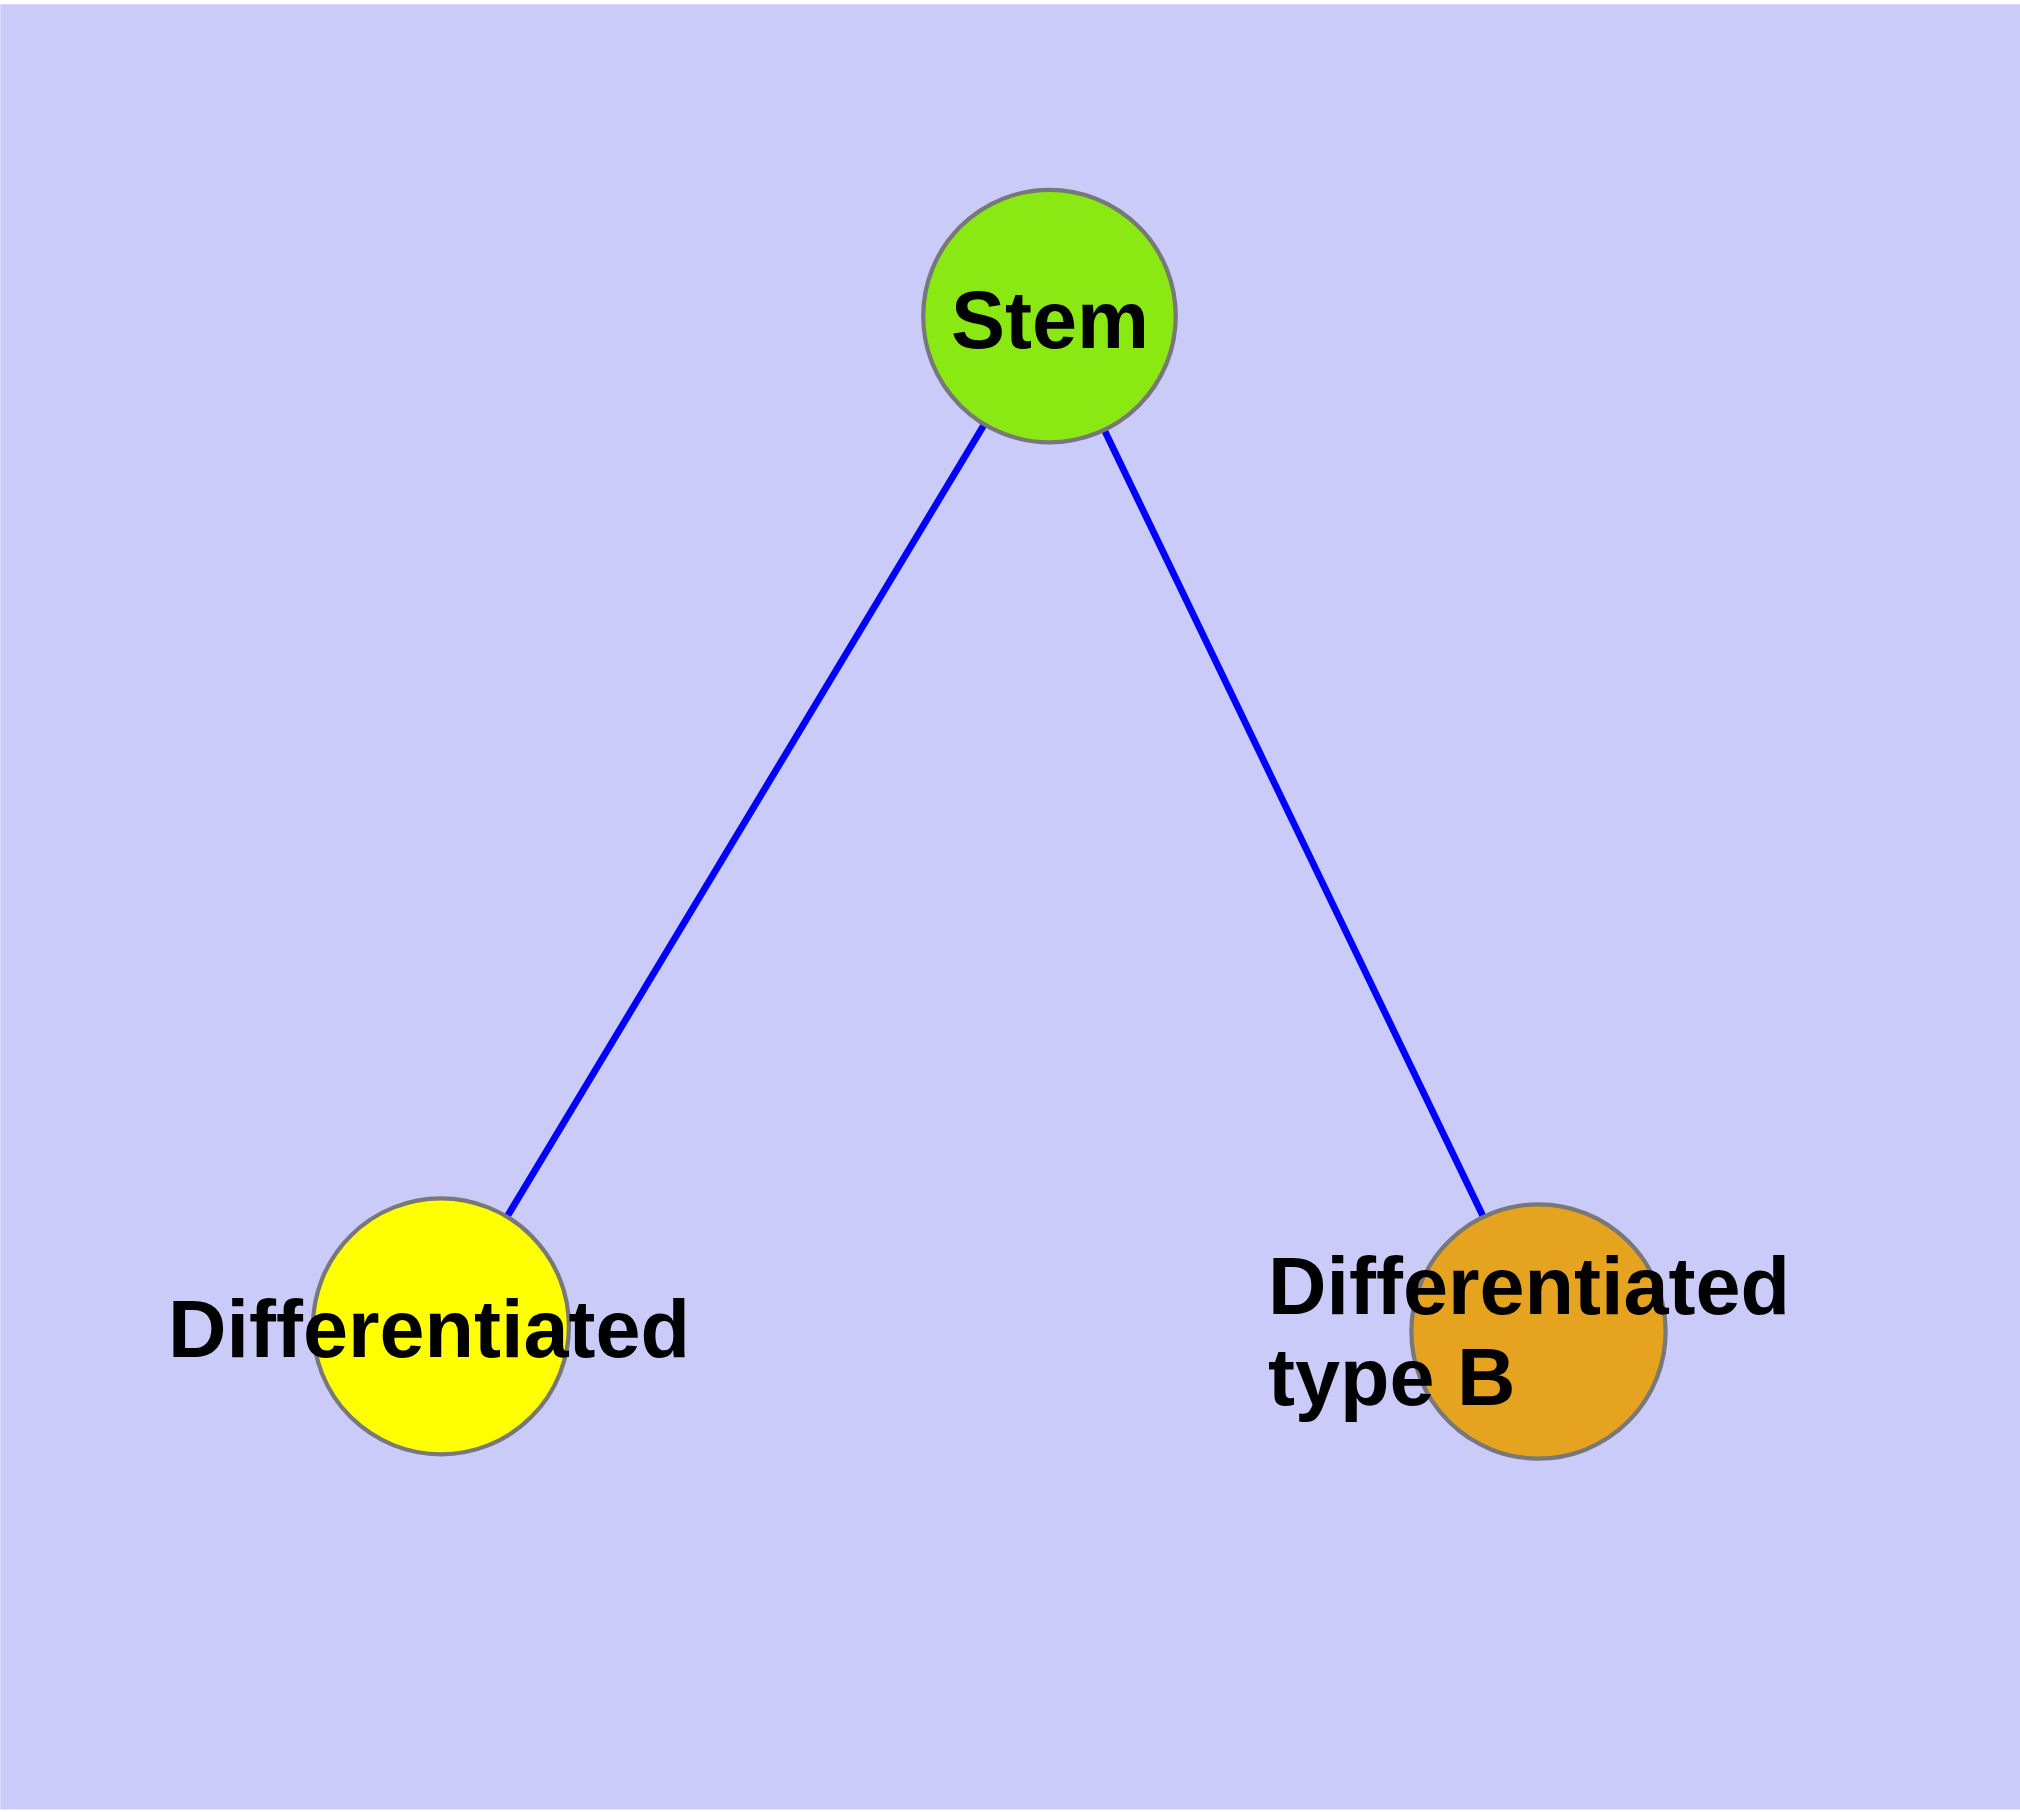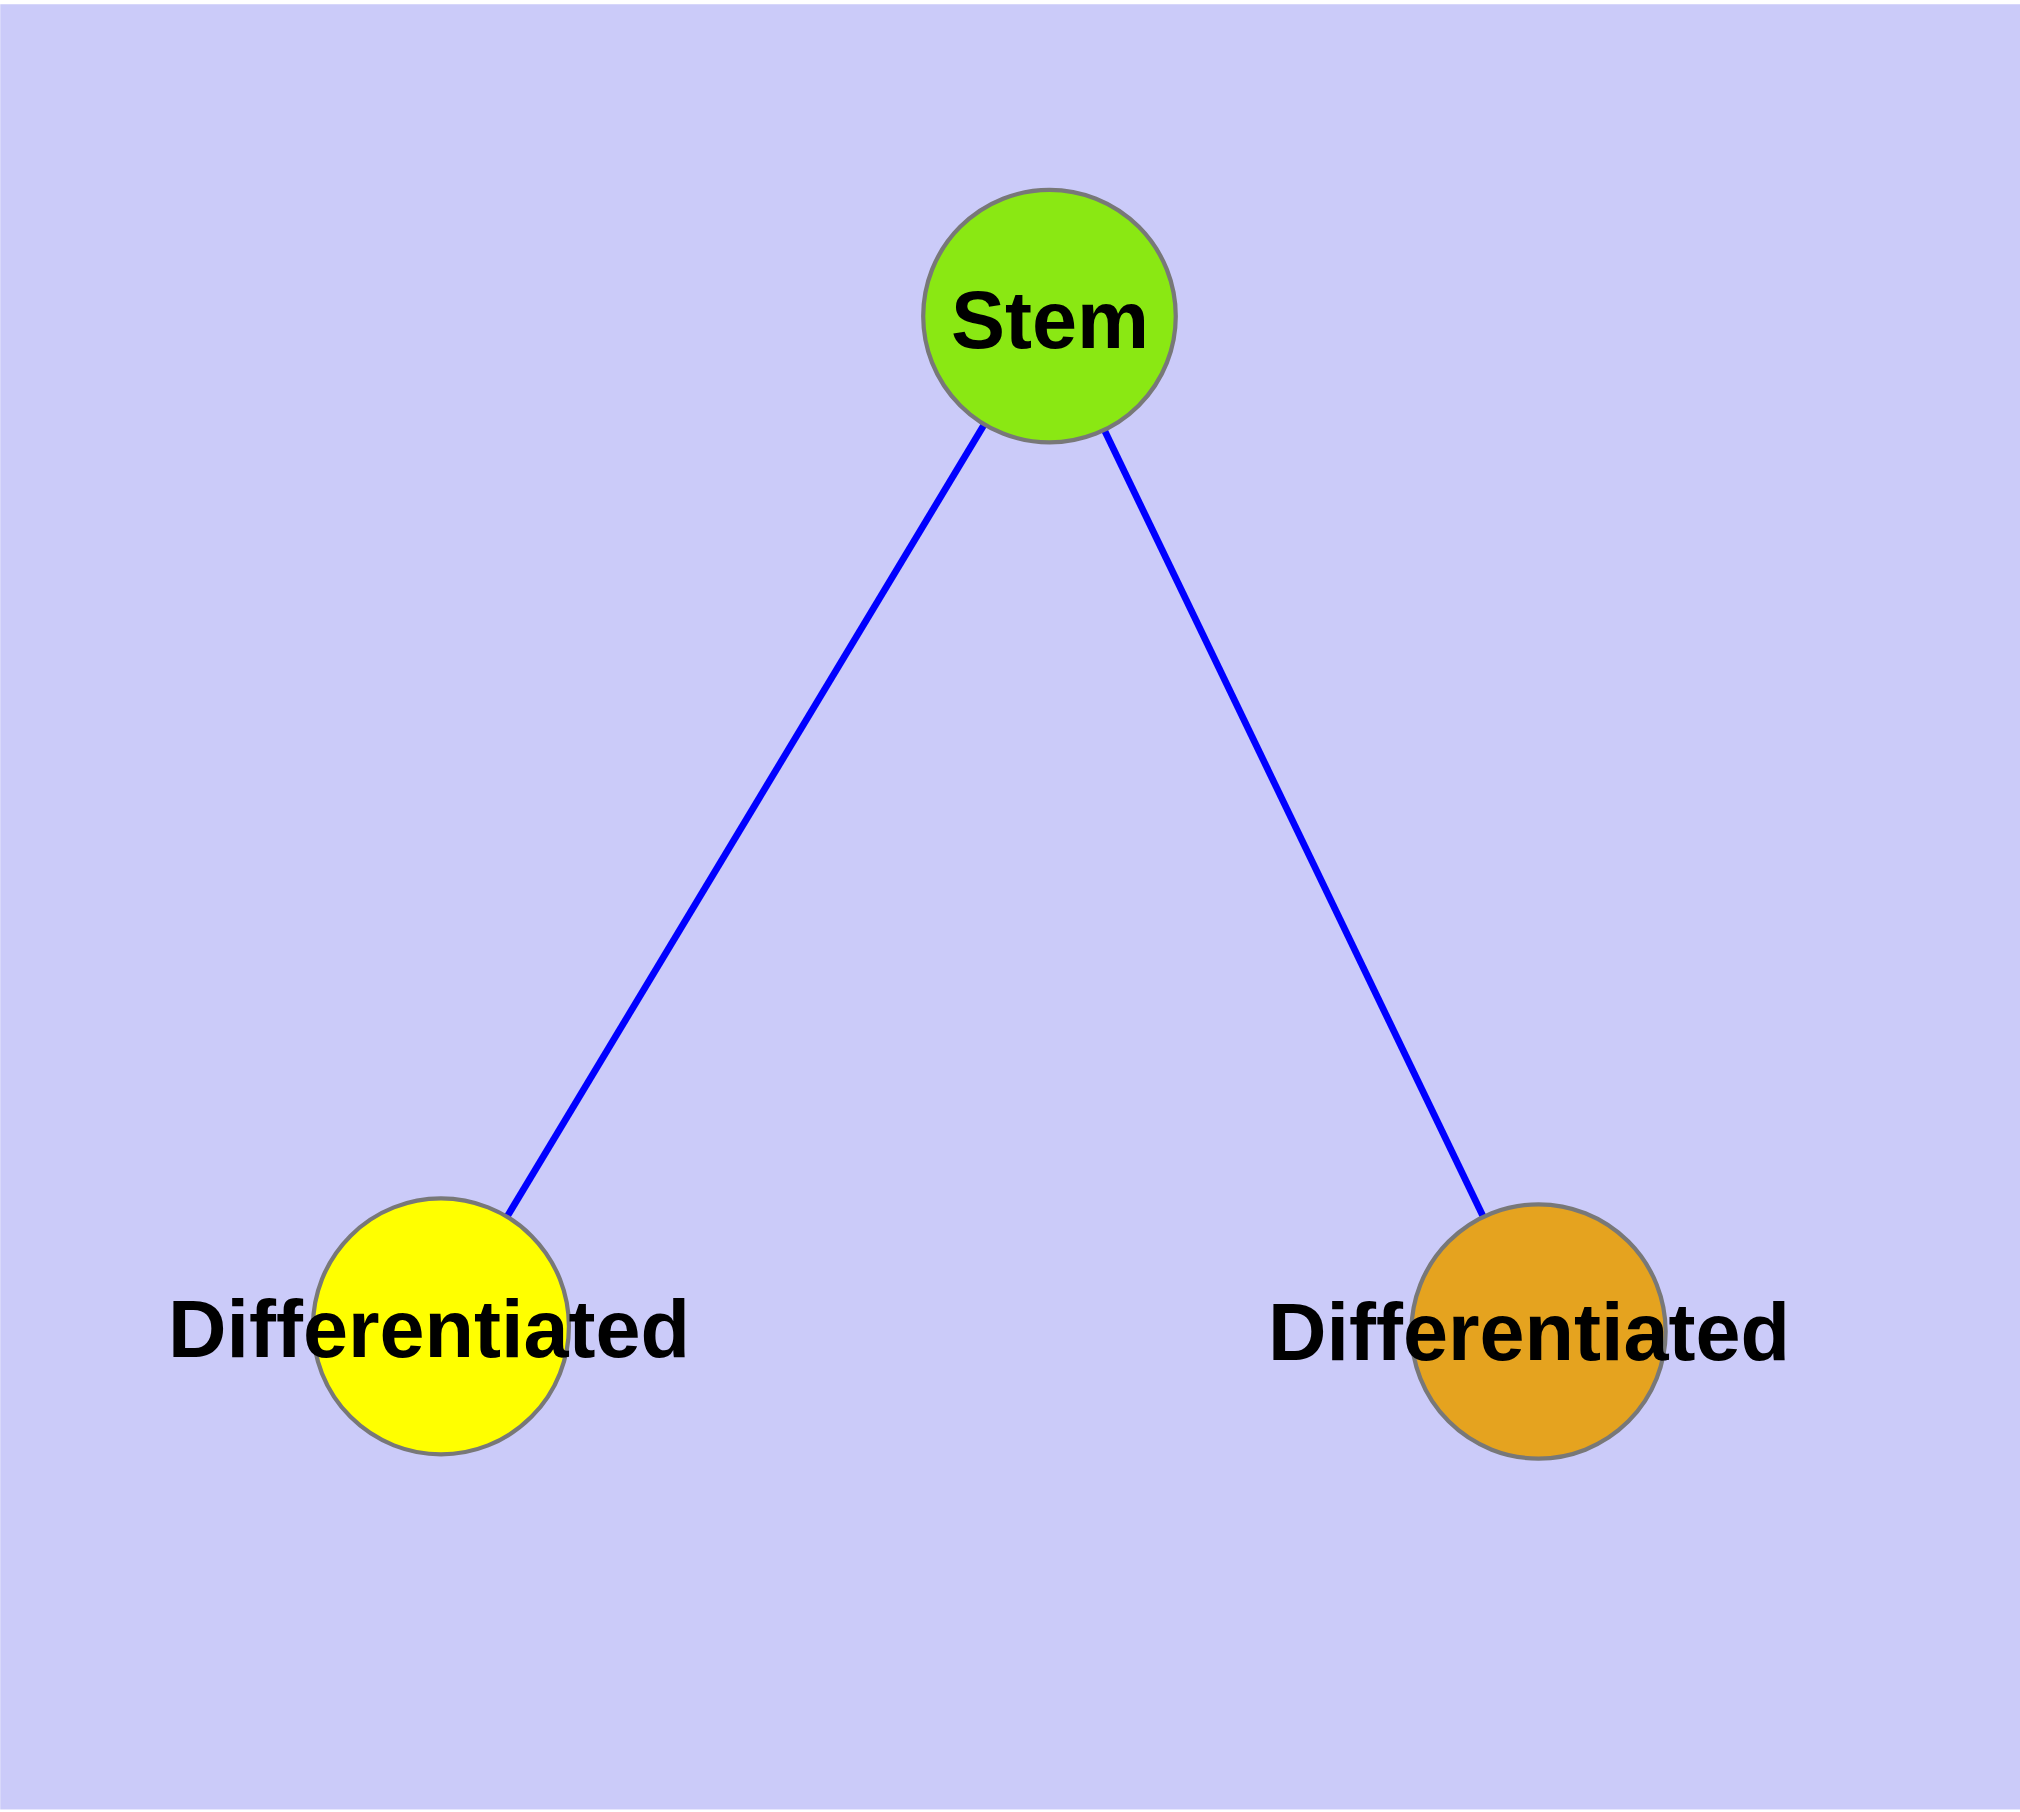--- a/index.html
+++ b/index.html
@@ -53,16 +53,17 @@
   </svg>
 
   <div class="node-label" style="left: 1050px; top: 320px;">Stem</div>
 
   <div class="node-label" style="left: 429px; top: 1329px;">
     <div>Differentiated</div>
   </div>
 
   <div class="node-label" style="left: 1529px; top: 1332px;">
     <div>Differentiated</div>
+    <div>type B</div>
   </div>
 
 </div>
 
 
 </body></html>

